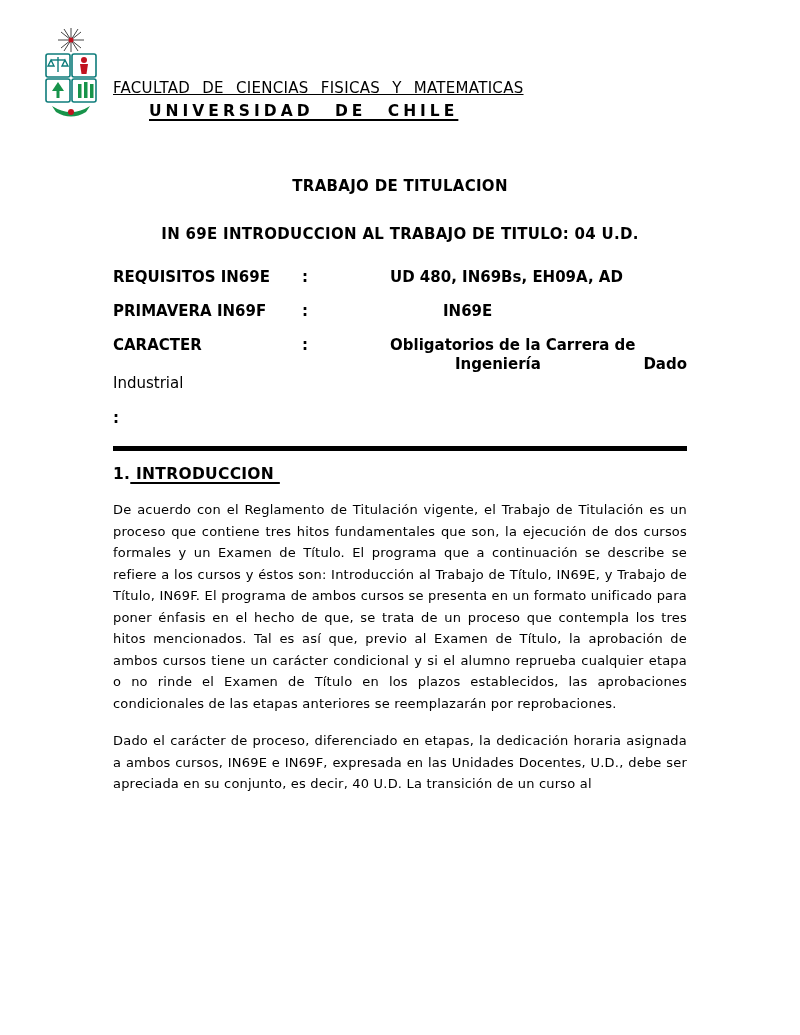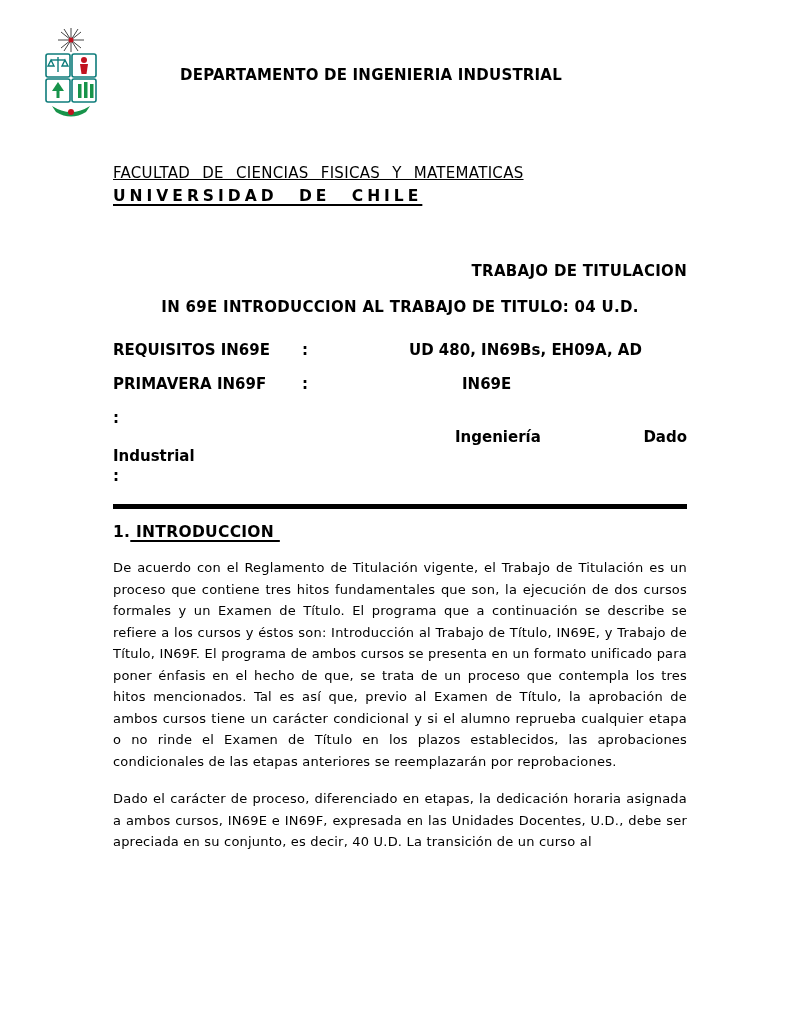--- a/index.html
+++ b/index.html
@@ -25,40 +25,41 @@
     font-size:15px;line-height:20px;
     word-spacing:7px;letter-spacing:.3px;text-decoration:underline;
   }
   .university{
     margin-top:3px;
     font-weight:bold;font-size:15.5px;line-height:20px;
     letter-spacing:4px;word-spacing:12px;
     text-decoration:underline;
     text-decoration-thickness:2px;
     text-underline-offset:3px;
+    margin-left:36px;
   }
   .center-title{
     text-align:center;font-weight:bold;font-size:15px;line-height:19px;
     letter-spacing:.3px;
   }
-  .t1{margin-top:56px;text-align:right;}
-  .t2{margin-top:17px;}
+  .t1{margin-top:56px;}
+  .t2{margin-top:29px;}
   .t3{margin-top:14px;}
   .details{margin-top:24px;font-weight:bold;font-size:15px;}
   .drow{display:flex;line-height:19px;margin-bottom:15px;}
   .drow.caracter{margin-bottom:0;}
   .d-label{width:189px;flex:none;}
   .d-colon{width:88px;flex:none;}
-  .d-value{flex:1;margin-left:19px;}
+  .d-value{flex:1;}
   .d-value.indent{padding-left:53px;}
   .car-line2{
     display:flex;justify-content:space-between;
     margin-left:342px;line-height:19px;font-weight:bold;
   }
-  .car-line3{line-height:19px;font-weight:bold;margin-bottom:1px;}
+  .car-line3{line-height:19px;font-weight:normal;margin-bottom:16px;}
   .rule{height:5px;background:#000;margin-top:18px;}
   .section-title{
     margin:13px 0 0 0;
     font-size:15.5px;font-weight:bold;line-height:20px;letter-spacing:.3px;
   }
   .section-title .u{
     text-decoration:underline;
     text-decoration-thickness:2px;
     text-underline-offset:3px;
     white-space:pre;
@@ -115,21 +116,20 @@
         <rect x="40" y="58" width="3.5" height="14"></rect>
         <rect x="46" y="56" width="3.5" height="16"></rect>
         <rect x="52" y="58" width="3.5" height="14"></rect>
       </g>
 
       <path d="M14 80 q19 12 38 0 l-4 6 q-15 9 -30 0 z" fill="#17934a"></path>
       <circle cx="33" cy="86" r="3" fill="#c1121f"></circle>
     </svg>
   </div>
 
-  <div class="dept">DEPARTAMENTO DE INGENIERIA INDUSTRIAL</div>
 
   <div class="faculty">FACULTAD DE CIENCIAS FISICAS Y MATEMATICAS</div>
   <div class="university">UNIVERSIDAD DE CHILE</div>
 
   <div class="center-title t1">TRABAJO DE TITULACION</div>
   <div class="center-title t2">IN 69E INTRODUCCION AL TRABAJO DE TITULO: 04 U.D.</div>
 
   <div class="details">
 
     <div class="drow">
@@ -138,21 +138,23 @@
       <span class="d-value">UD 480, IN69Bs, EH09A, AD</span>
     </div>
 
     <div class="drow">
       <span class="d-label">PRIMAVERA IN69F</span>
       <span class="d-colon">:</span>
       <span class="d-value indent">IN69E</span>
     </div>
 
     <div class="drow caracter">
+      <span class="d-label">CARACTER</span>
       <span class="d-colon">:</span>
+      <span class="d-value">Obligatorios de la Carrera de</span>
     </div>
     <div class="car-line2">
       <span>Ingeniería</span>
       <span>Dado</span>
     </div>
     <div class="car-line3">Industrial</div>
 
     <div class="drow">
       <span class="d-colon">:</span>
     </div>

